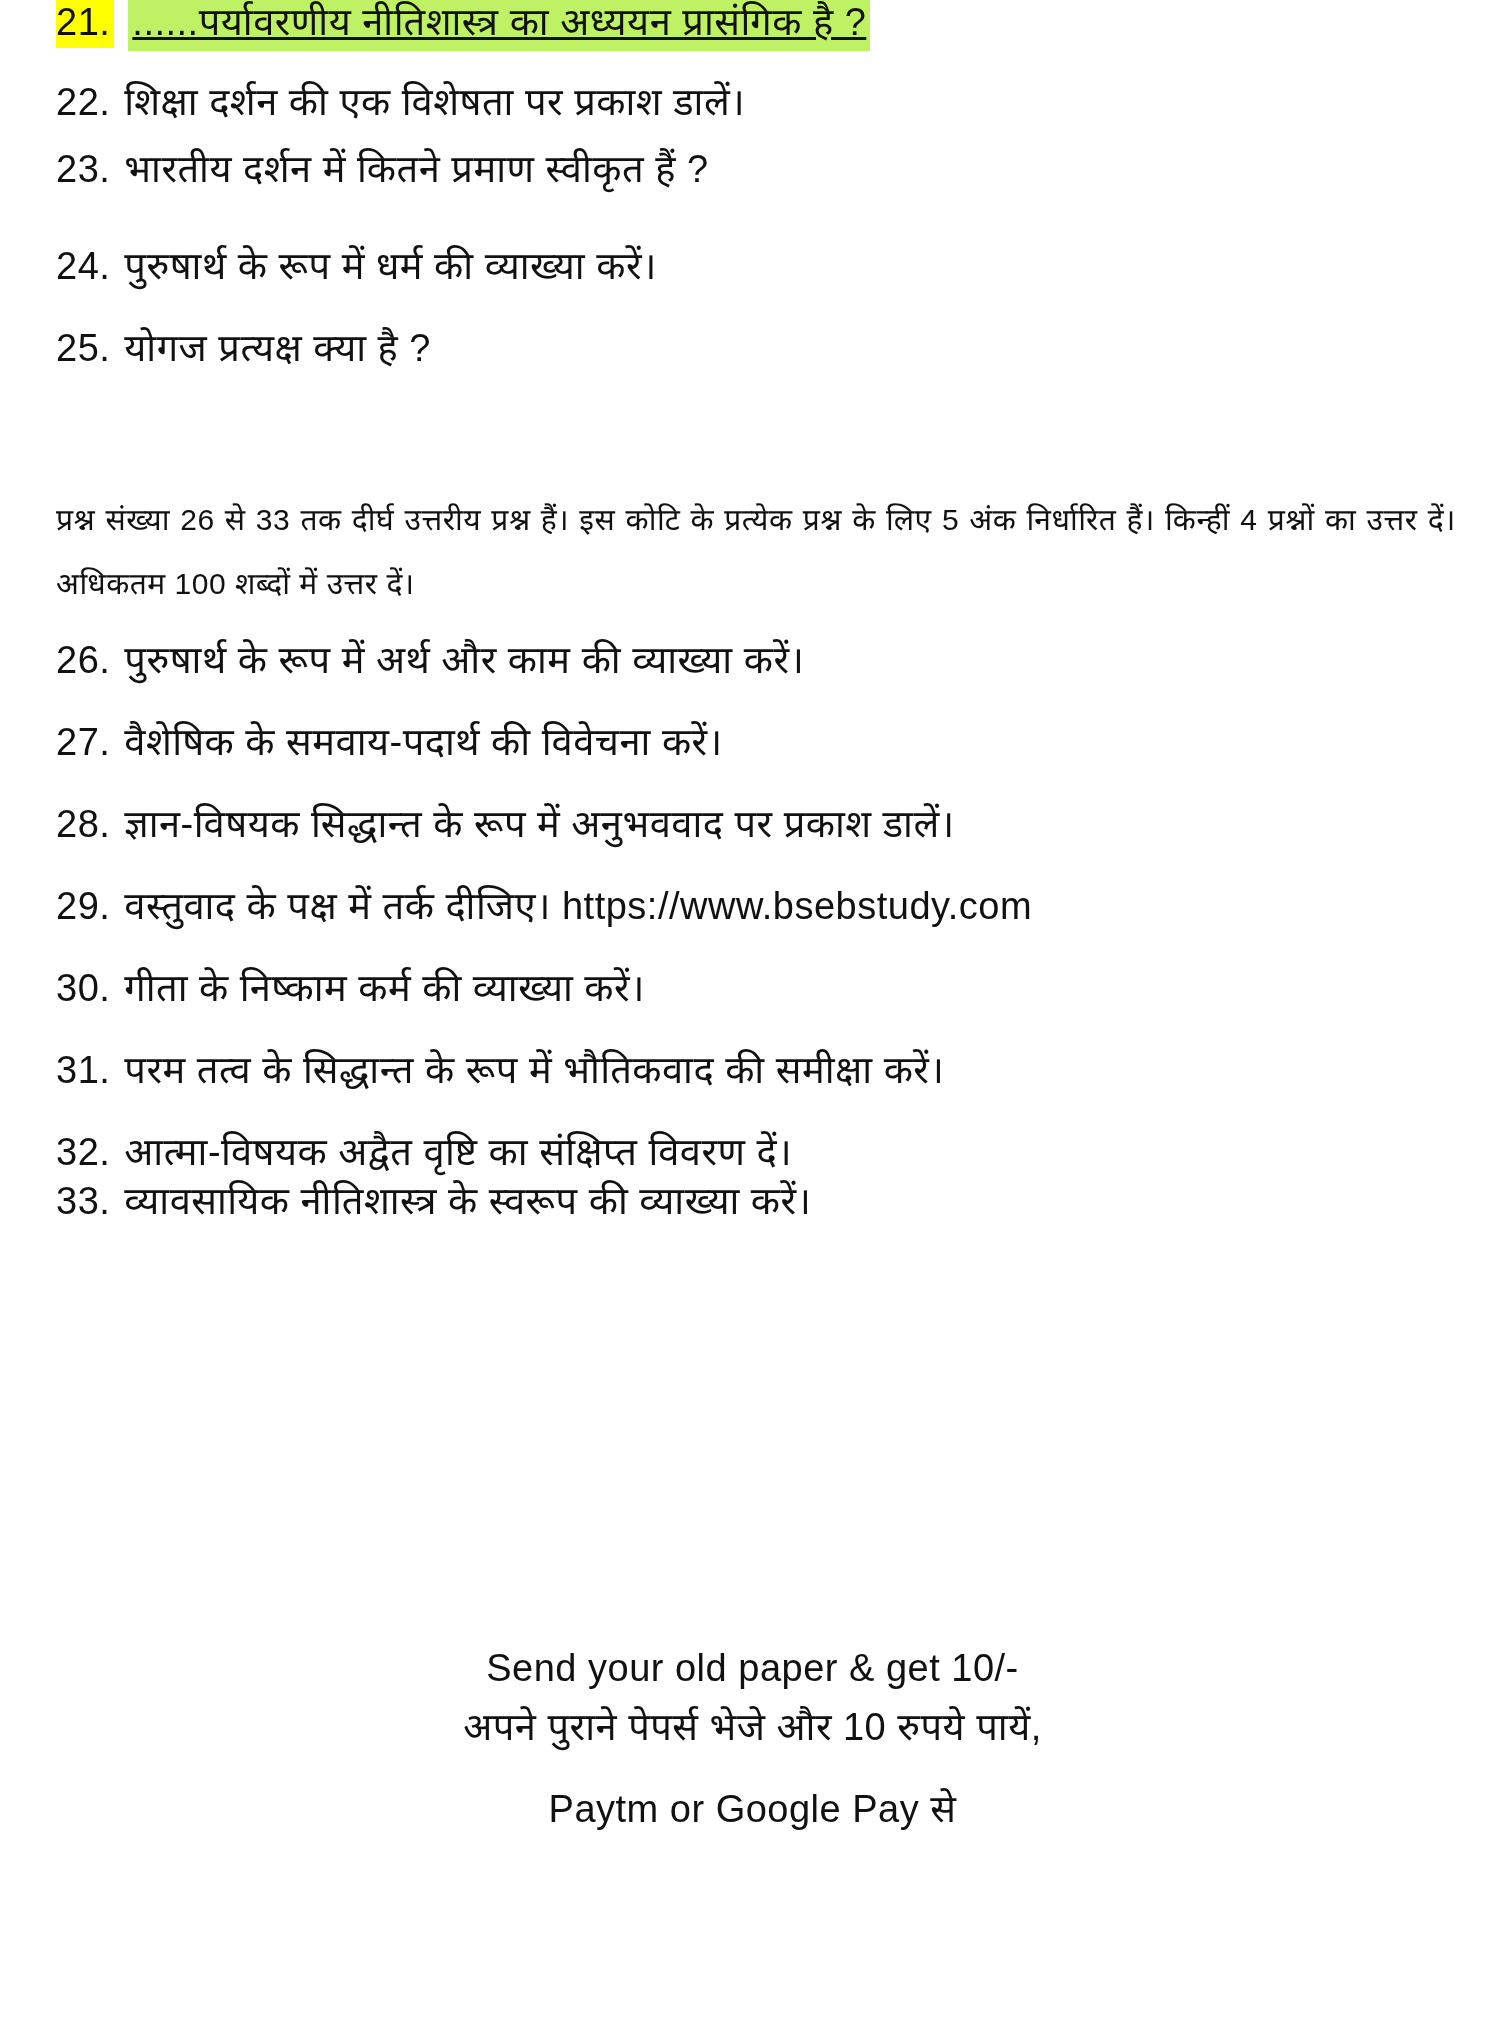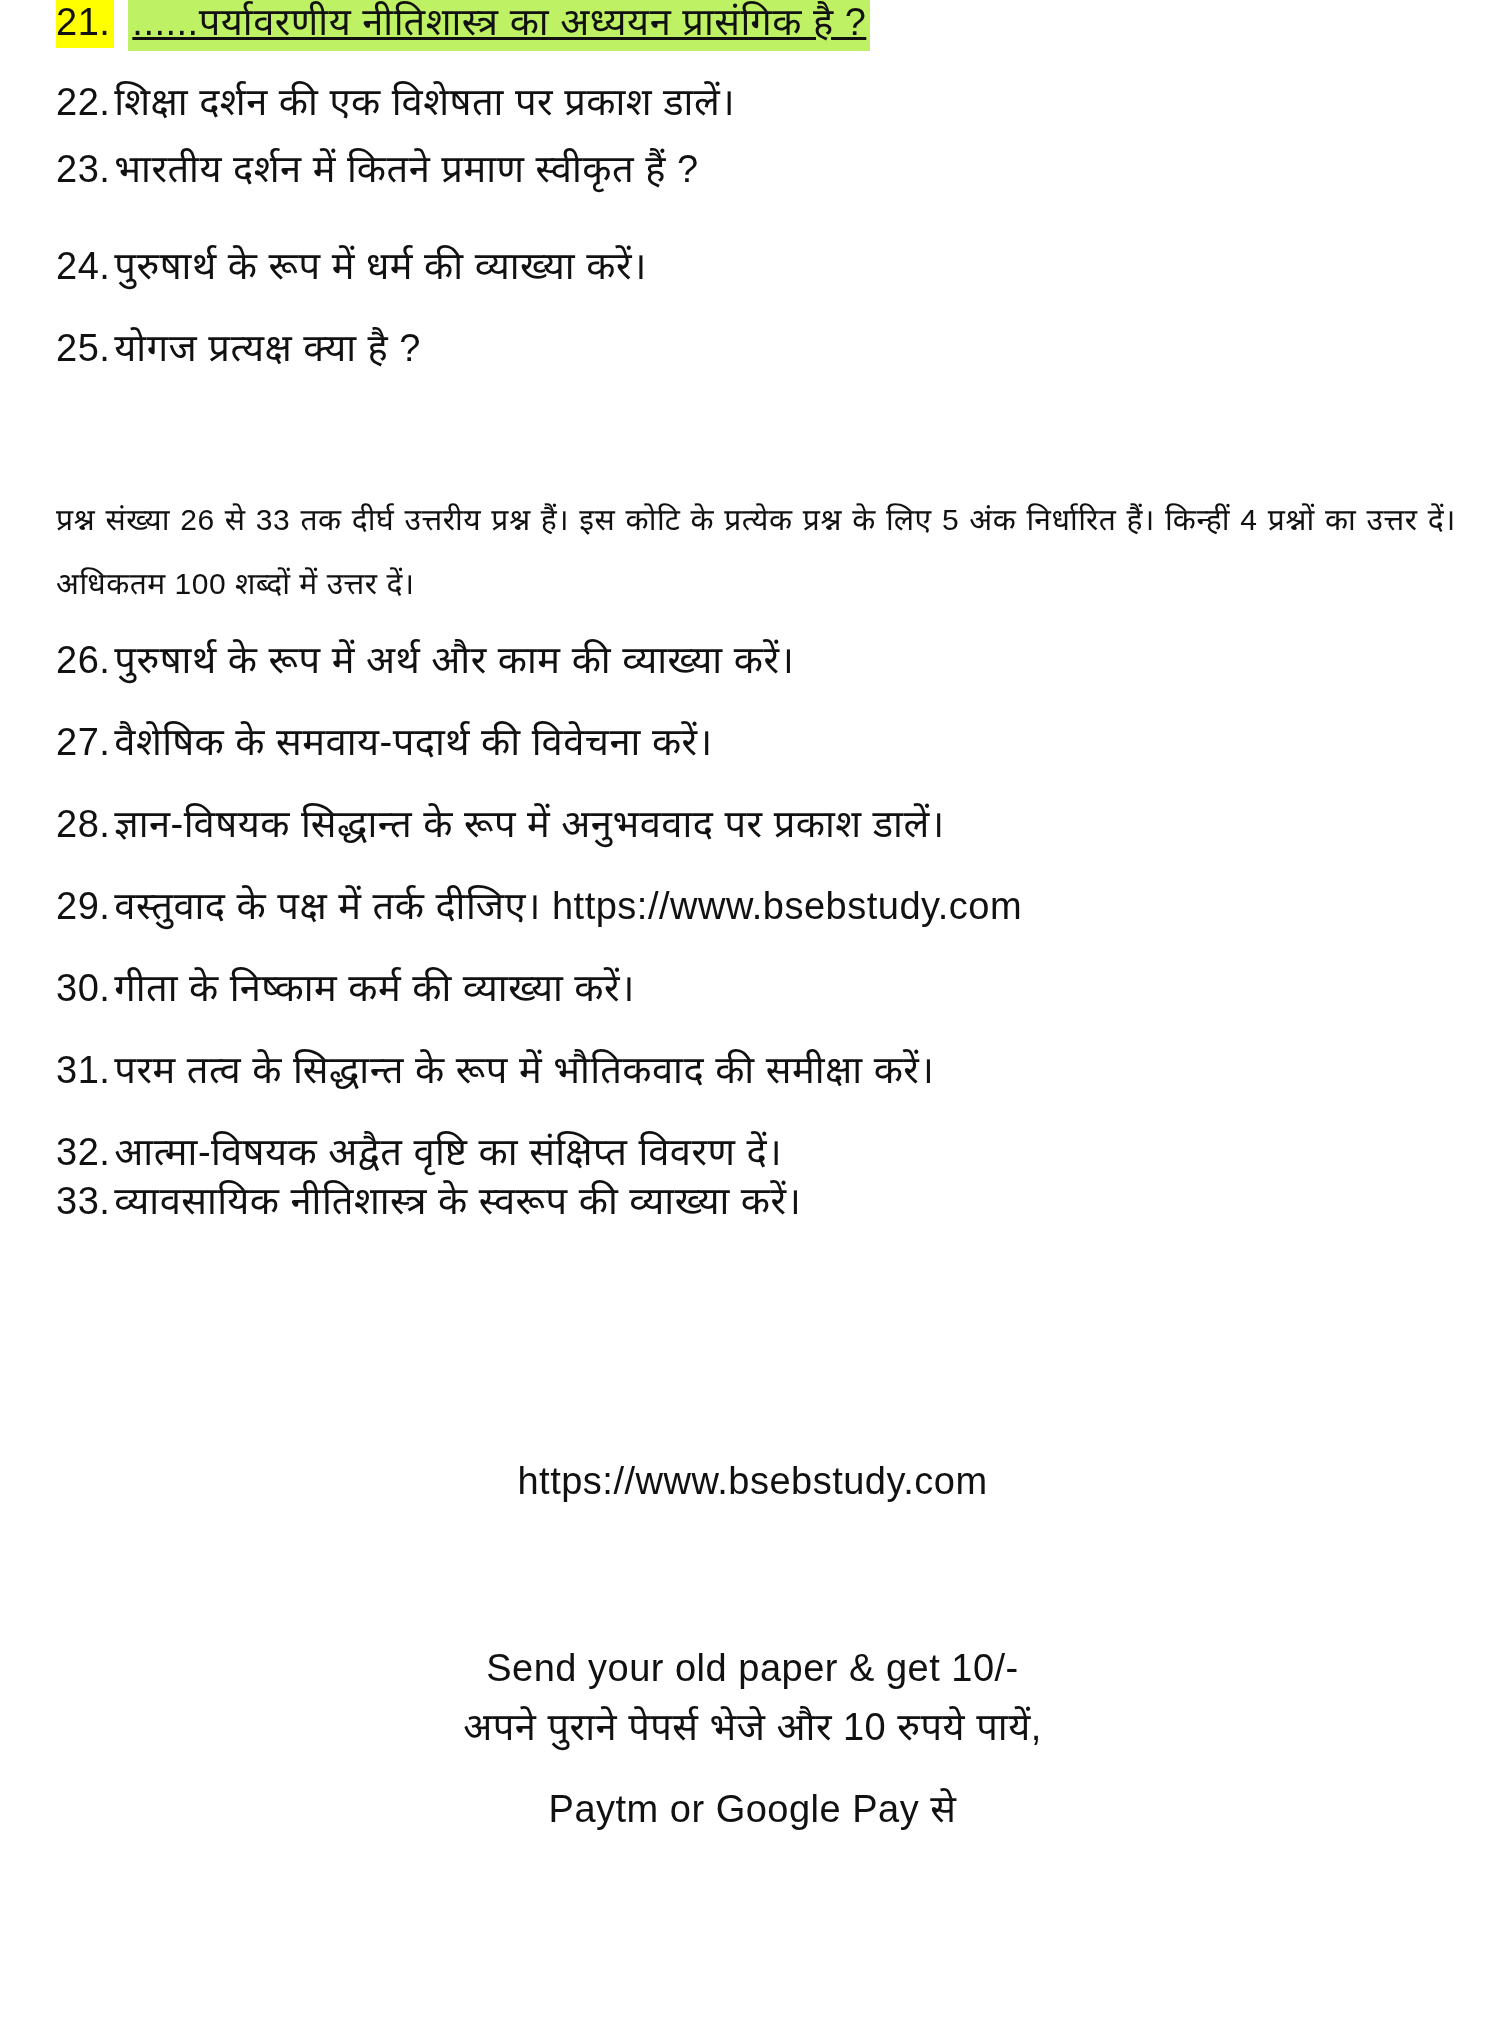--- a/index.html
+++ b/index.html
@@ -25,21 +25,21 @@
     .q {
       position: absolute;
       left: 56px;
       font-size: 38px;
       line-height: 52px;
       white-space: nowrap;
       letter-spacing: 0.5px;
     }
     .q .num {
       display: inline-block;
-      margin-right: 4px;
+      margin-right: 14px;
     }
     .q.highlighted .num {
       background: #ffff00;
       padding: 0 4px 0 0;
       margin-right: 0;
     }
     .q.highlighted .gap {
       display: inline-block;
       width: 14px;
     }
@@ -121,18 +121,17 @@
   </div>
 
   <div class="q" style="top:1126px;">
     <span class="num">32.</span><span class="txt">आत्मा-विषयक अद्वैत वृष्टि का संक्षिप्त विवरण दें।</span>
   </div>
 
   <div class="q" style="top:1175px;">
     <span class="num">33.</span><span class="txt">व्यावसायिक नीतिशास्त्र के स्वरूप की व्याख्या करें।</span>
   </div>
 
-  <div class="footer-line" style="top:1455px;">https://www.bsebstudy.com</div>
   <div class="footer-line" style="top:1619px;margin-top:23px;">Send your old paper &amp; get 10/-</div>
   <div class="footer-line" style="top:1701px;">अपने पुराने पेपर्स भेजे और 10 रुपये पायें,</div>
   <div class="footer-line" style="top:1783px;">Paytm or Google Pay से</div>
 
 </div>
 
 </body></html>

